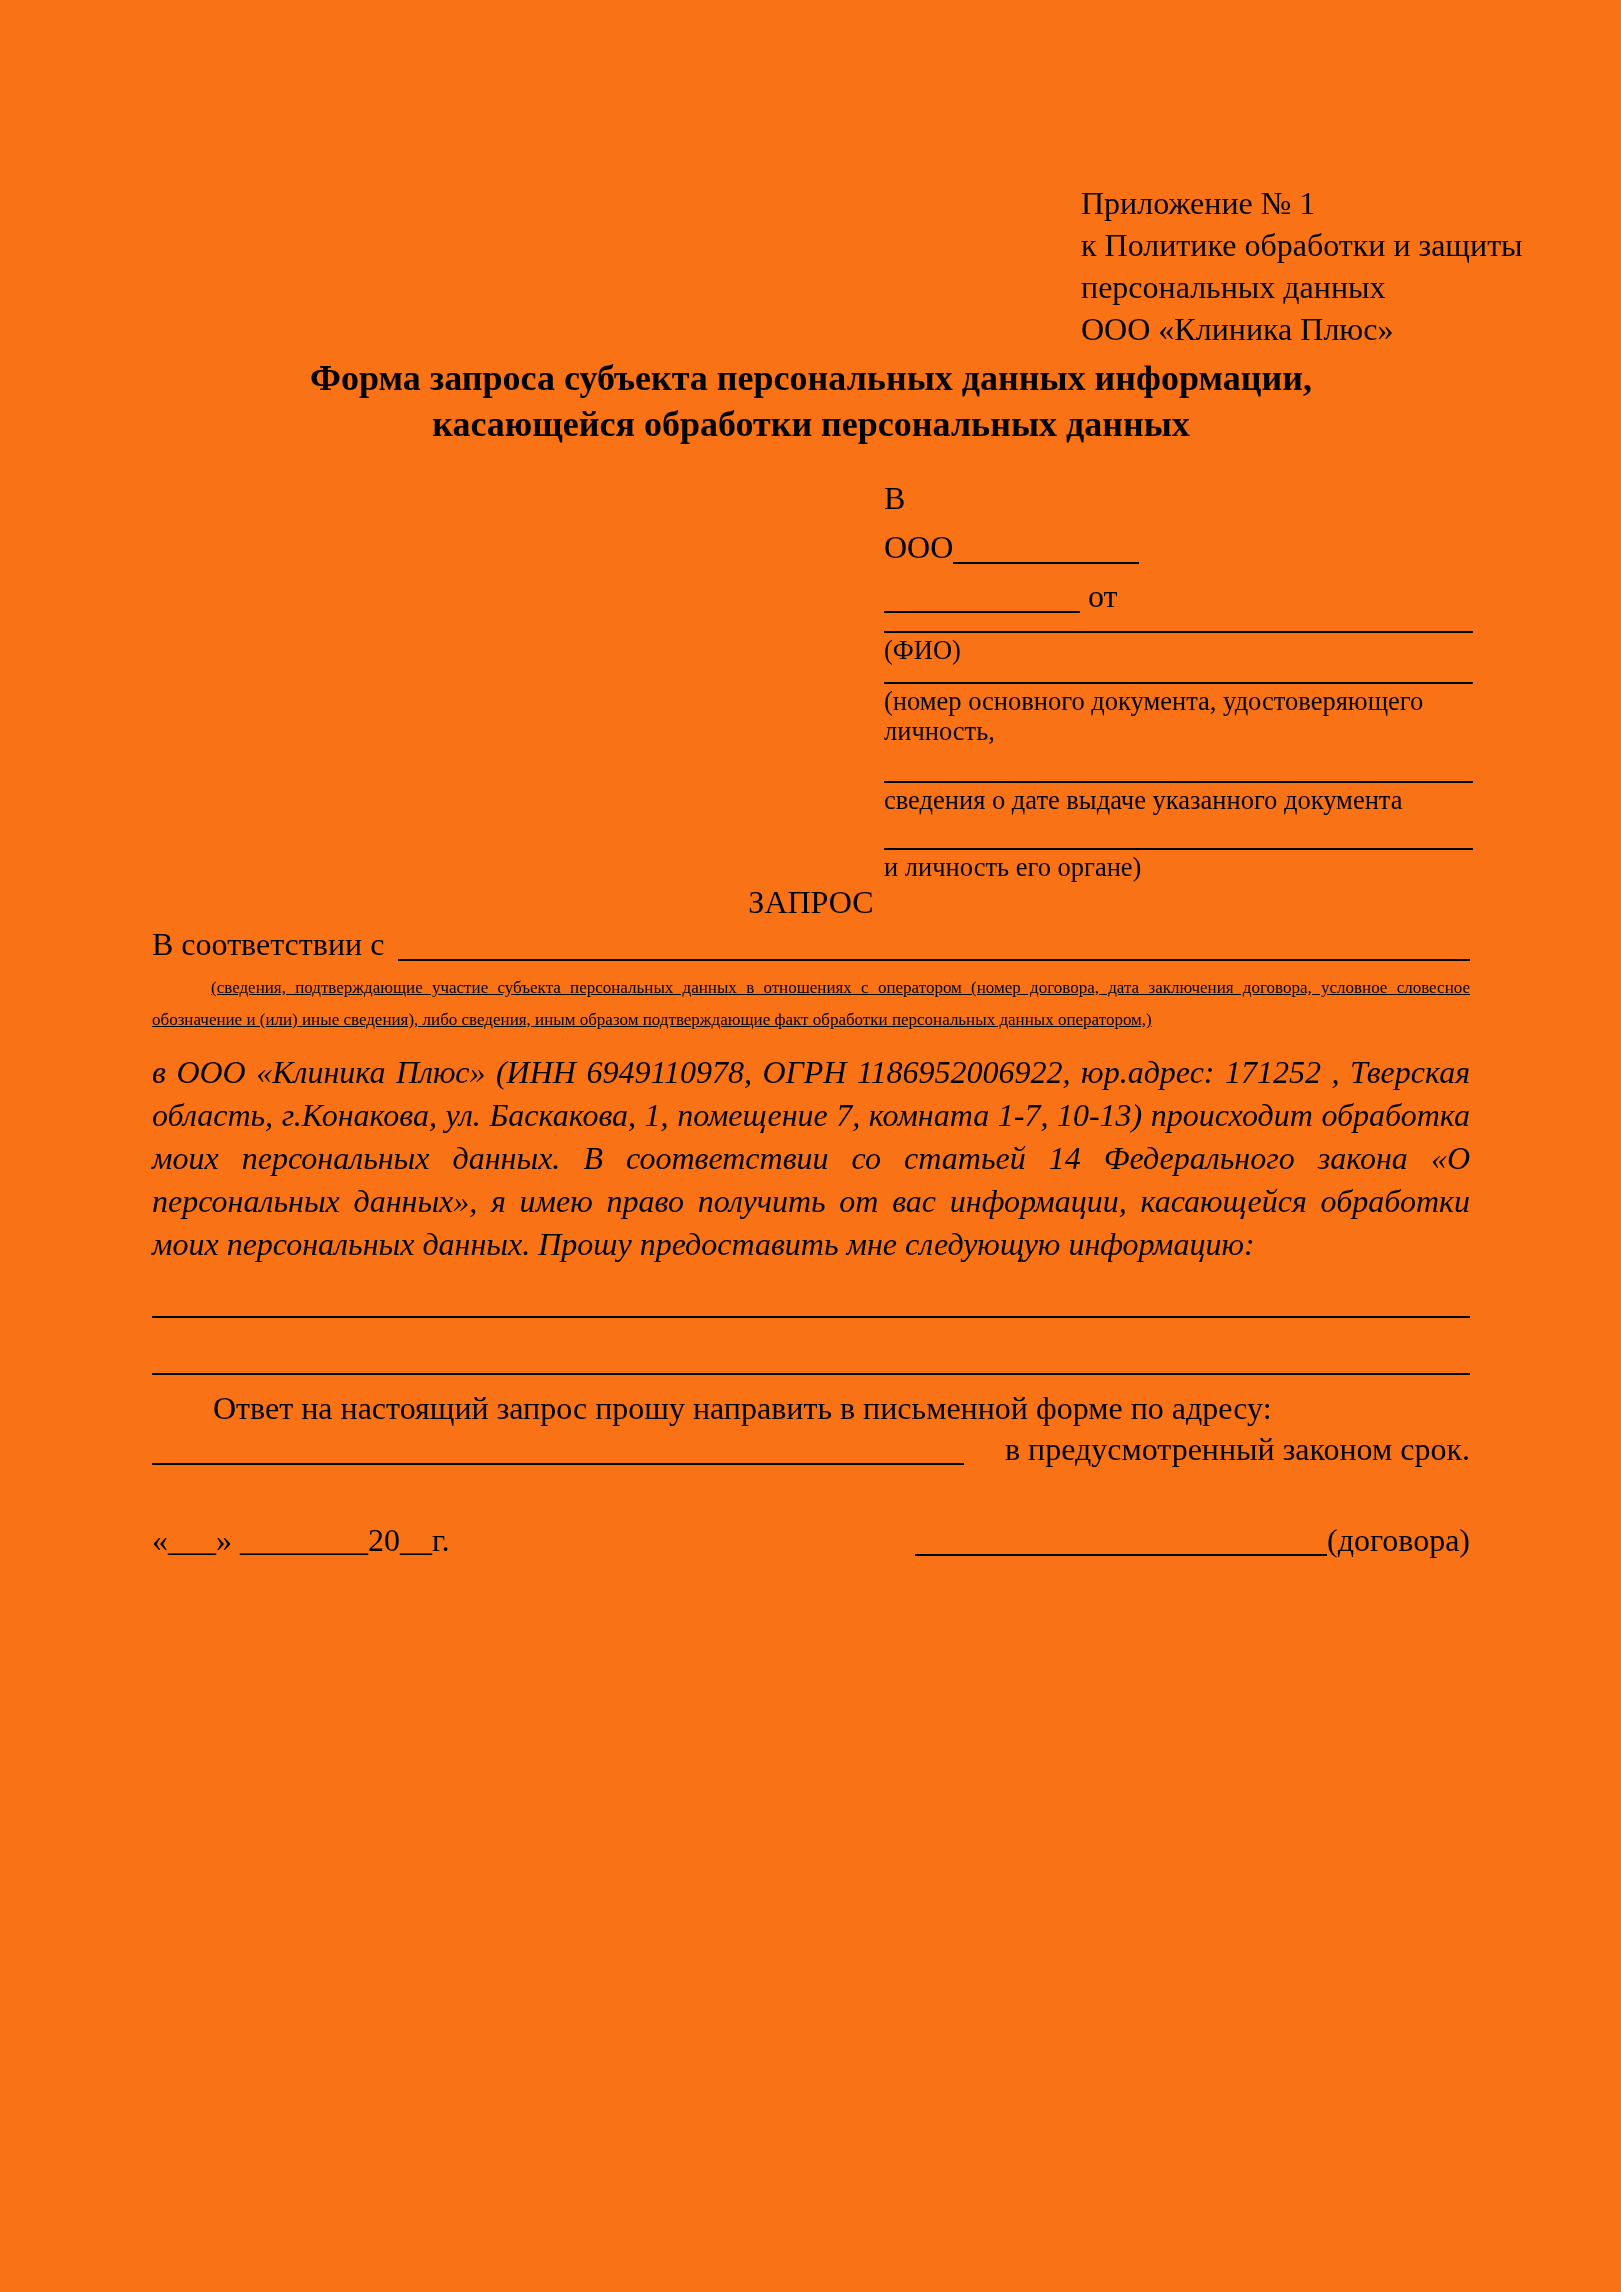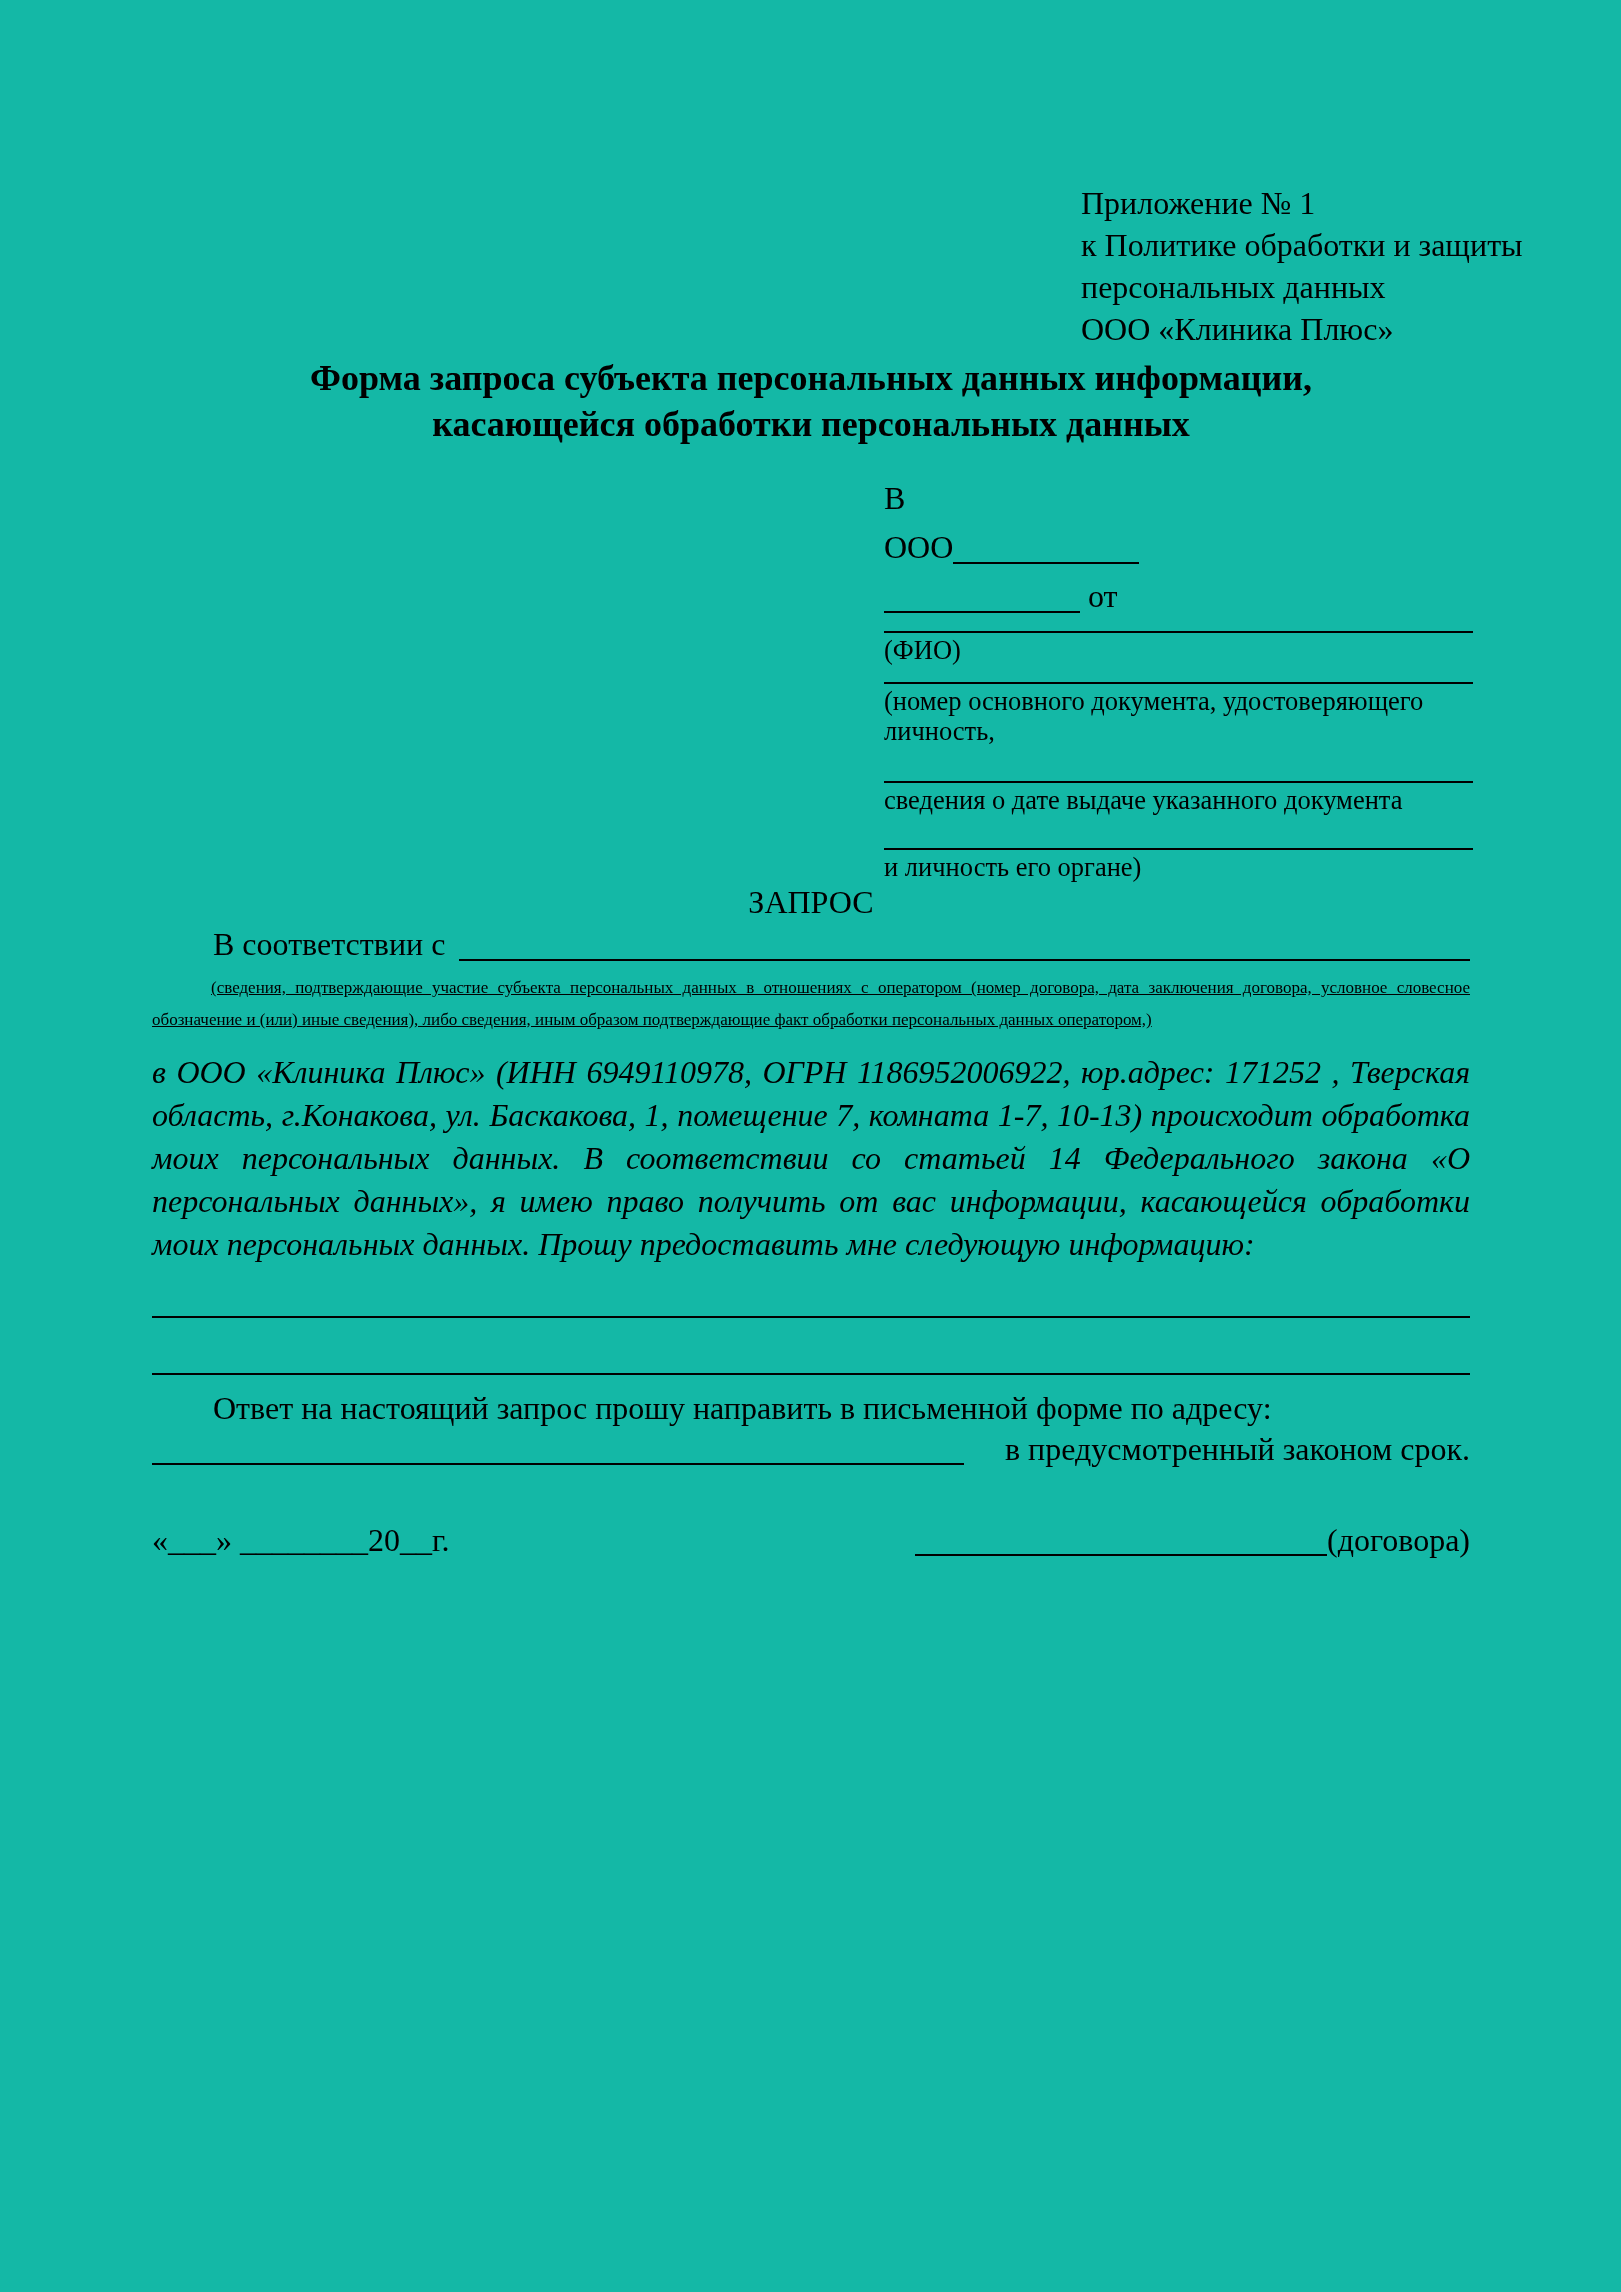--- a/index.html
+++ b/index.html
@@ -1,20 +1,20 @@
 <!DOCTYPE html>
 <html lang="ru"><head>
 <meta charset="utf-8">
 <style>
   html, body { margin: 0; padding: 0; background: #ffffff; }
   .page {
     position: relative;
     width: 1621px;
     height: 2293px;
-    background: #14b8a6;
+    background: #f97316;
     color: #000000;
     font-family: "Liberation Serif", "DejaVu Serif", serif;
     overflow: hidden;
   }
 
   
   .appendix {
     position: absolute;
     left: 1081px;
     top: 182px;
@@ -81,21 +81,21 @@
   .intro {
     position: absolute;
     left: 152px;
     top: 922px;
     width: 1318px;
     display: flex;
     align-items: flex-end;
     font-size: 32px;
     line-height: 45px;
   }
-  .intro .prefix { margin-left: 61px; white-space: nowrap; }
+  .intro .prefix { white-space: nowrap; }
   .intro .fill {
     flex: 1;
     border-bottom: 2.9px solid #000;
     margin-left: 13.7px;
     margin-bottom: 5.9px;
   }
   .fineprint {
     position: absolute;
     left: 152px;
     top: 972px;

